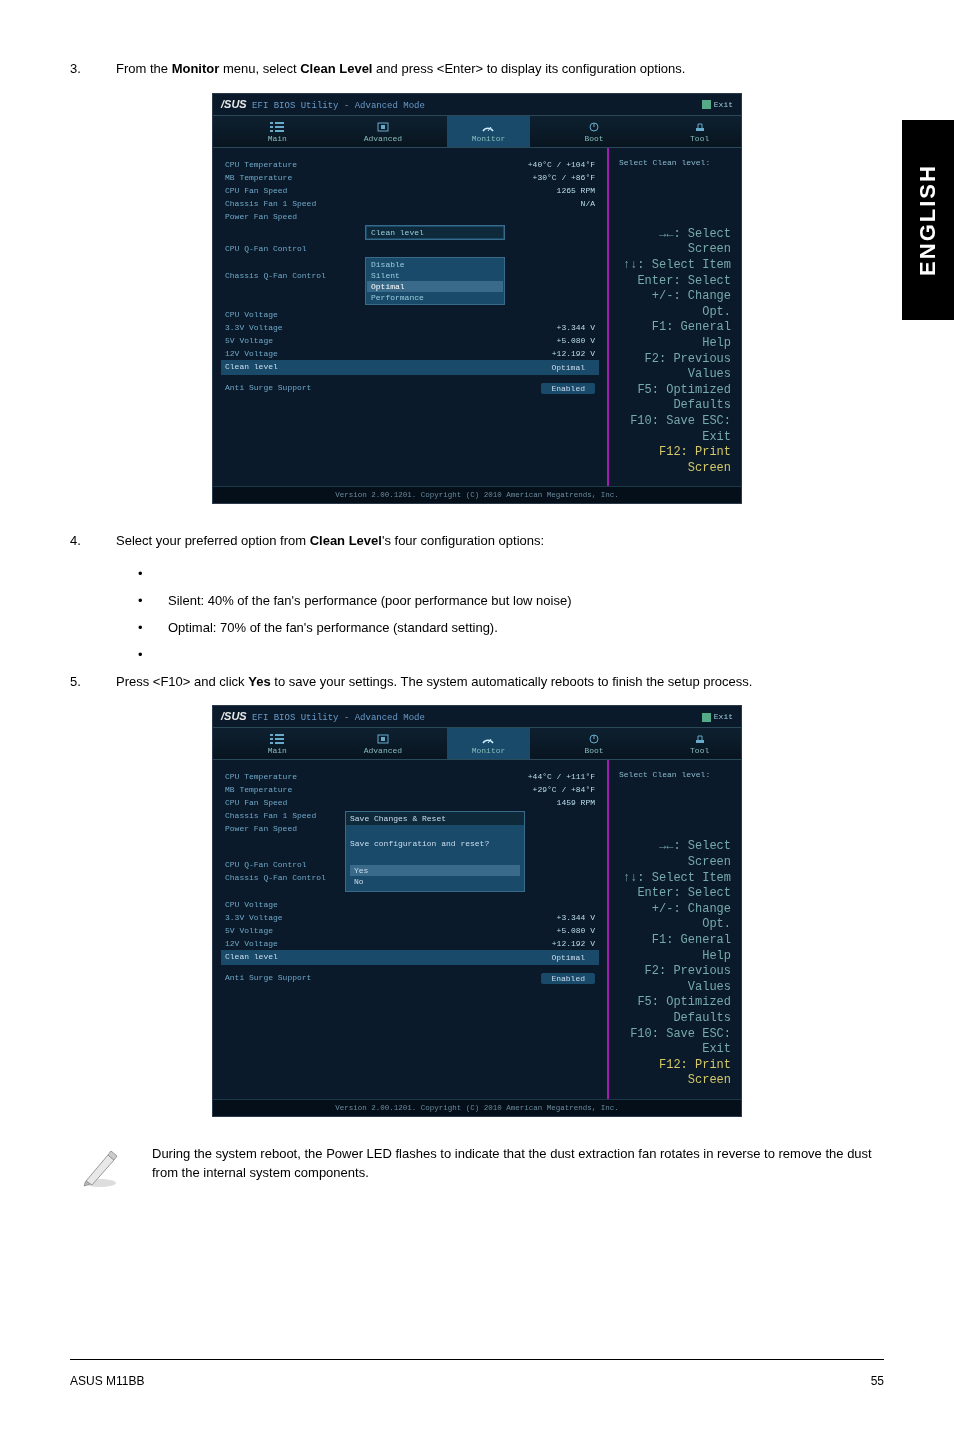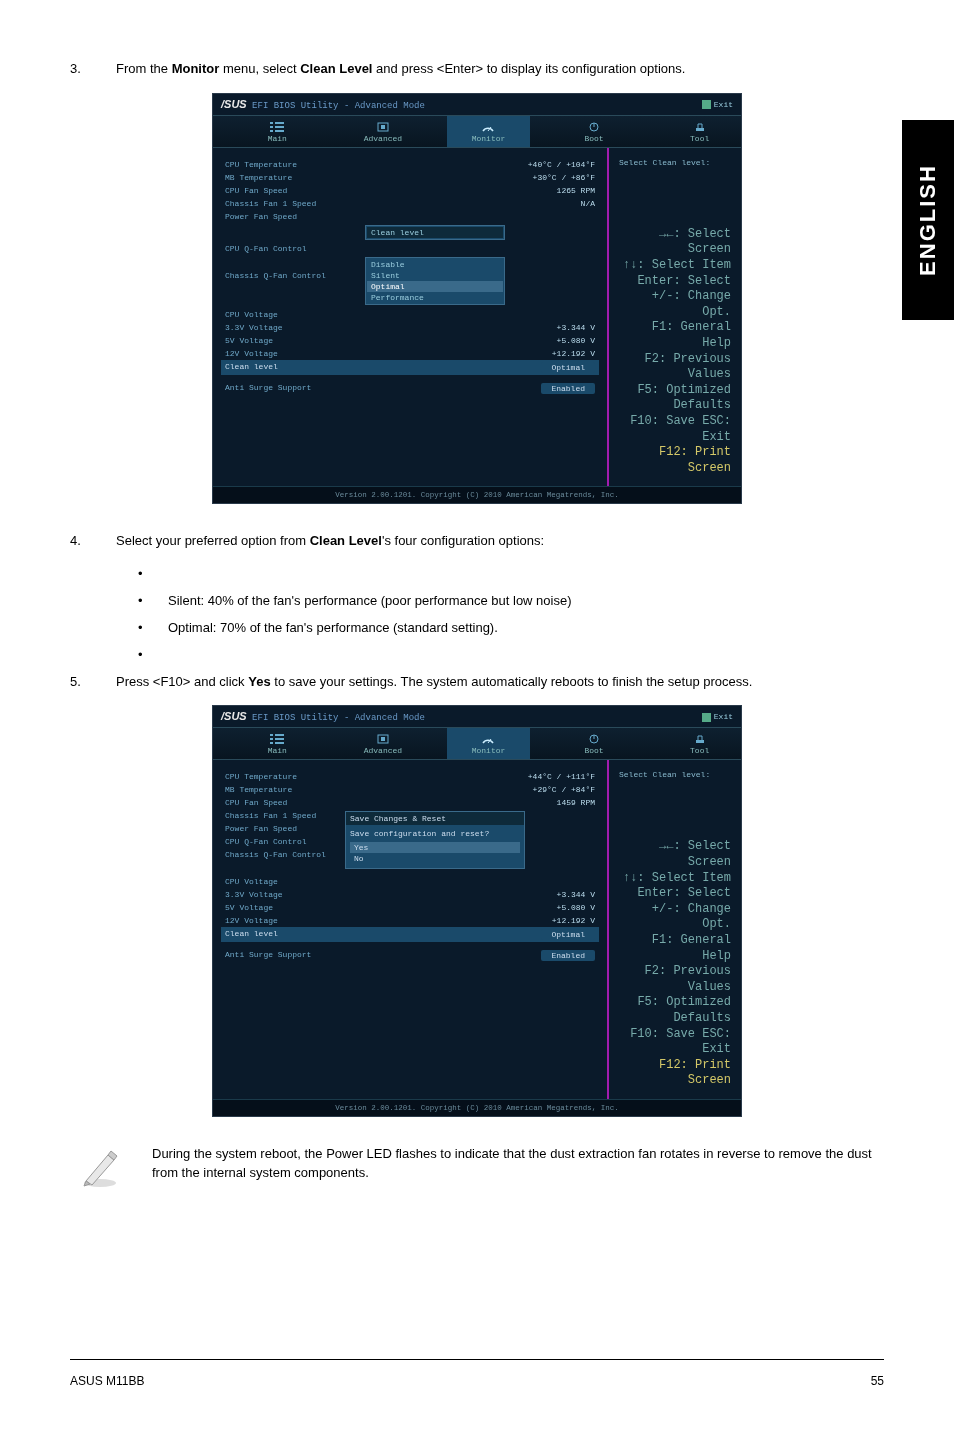--- a/index.html
+++ b/index.html
@@ -30,22 +30,22 @@
   .brow.sel { background: #1a4a6a; color: #cde; padding:2px 4px; margin:0 -4px; }
   .bval { color: #bde; }
   .dropbox { background: #1a4a6a; border:1px solid #3a6a8a; margin: 2px 0 2px 140px; width: 140px; padding:1px; }
   .dropbox .dopt { padding:1px 4px; color:#9cd; }
   .dropbox .dopt.hl { background:#3a6a8a; color:#fff; }
   .pill { background: #1a4a6a; padding: 1px 10px; border-radius: 2px; color: #cde; display:inline-block; }
   .hints { font-size: 12px; line-height: 1.3; color:#7aa; margin-top:60px;text-align:right;}
   .hints .f12 { color: #d4c868; }
   .bios-foot { text-align: center; padding: 4px; color: #6a8a9a; font-size: 7.5px; border-top: 1px solid #1a3a4a; background:#050f1a;}
   .modal-box { background:#1a4a6a; border:1px solid #3a6a8a; margin: 2px 0 2px 120px; width:180px; padding:4px; }
-  .modal-title { background:#0e2a3a; color:#cde; padding:2px 4px; margin:-4px -4px 2px -4px; font-size:8px;}
-  .modal-q { color:#cde; padding:2px 0 4px 0;}
+  .modal-title { background:#0e2a3a; color:#cde; padding:2px 4px; margin:-4px -4px 12px -4px; font-size:8px;}
+  .modal-q { color:#cde; padding:2px 0 17px 0;}
   .modal-opt { padding:1px 4px; color:#cde;}
   .modal-opt.hl { background:#3a6a8a; }
   .note-block { display: flex; align-items: flex-start; gap: 30px; margin-top: 24px; padding: 0 8px;}
   .note-icon { width: 44px; height: 44px; flex-shrink: 0; }
   .note-text { flex: 1; line-height: 1.45; }
   .footer { position: absolute; bottom: 50px; left: 70px; right: 70px; border-top: 1px solid #000; padding-top: 14px; display: flex; justify-content: space-between; font-size: 12px; }
 </style>
 </head>
 <body>
 

